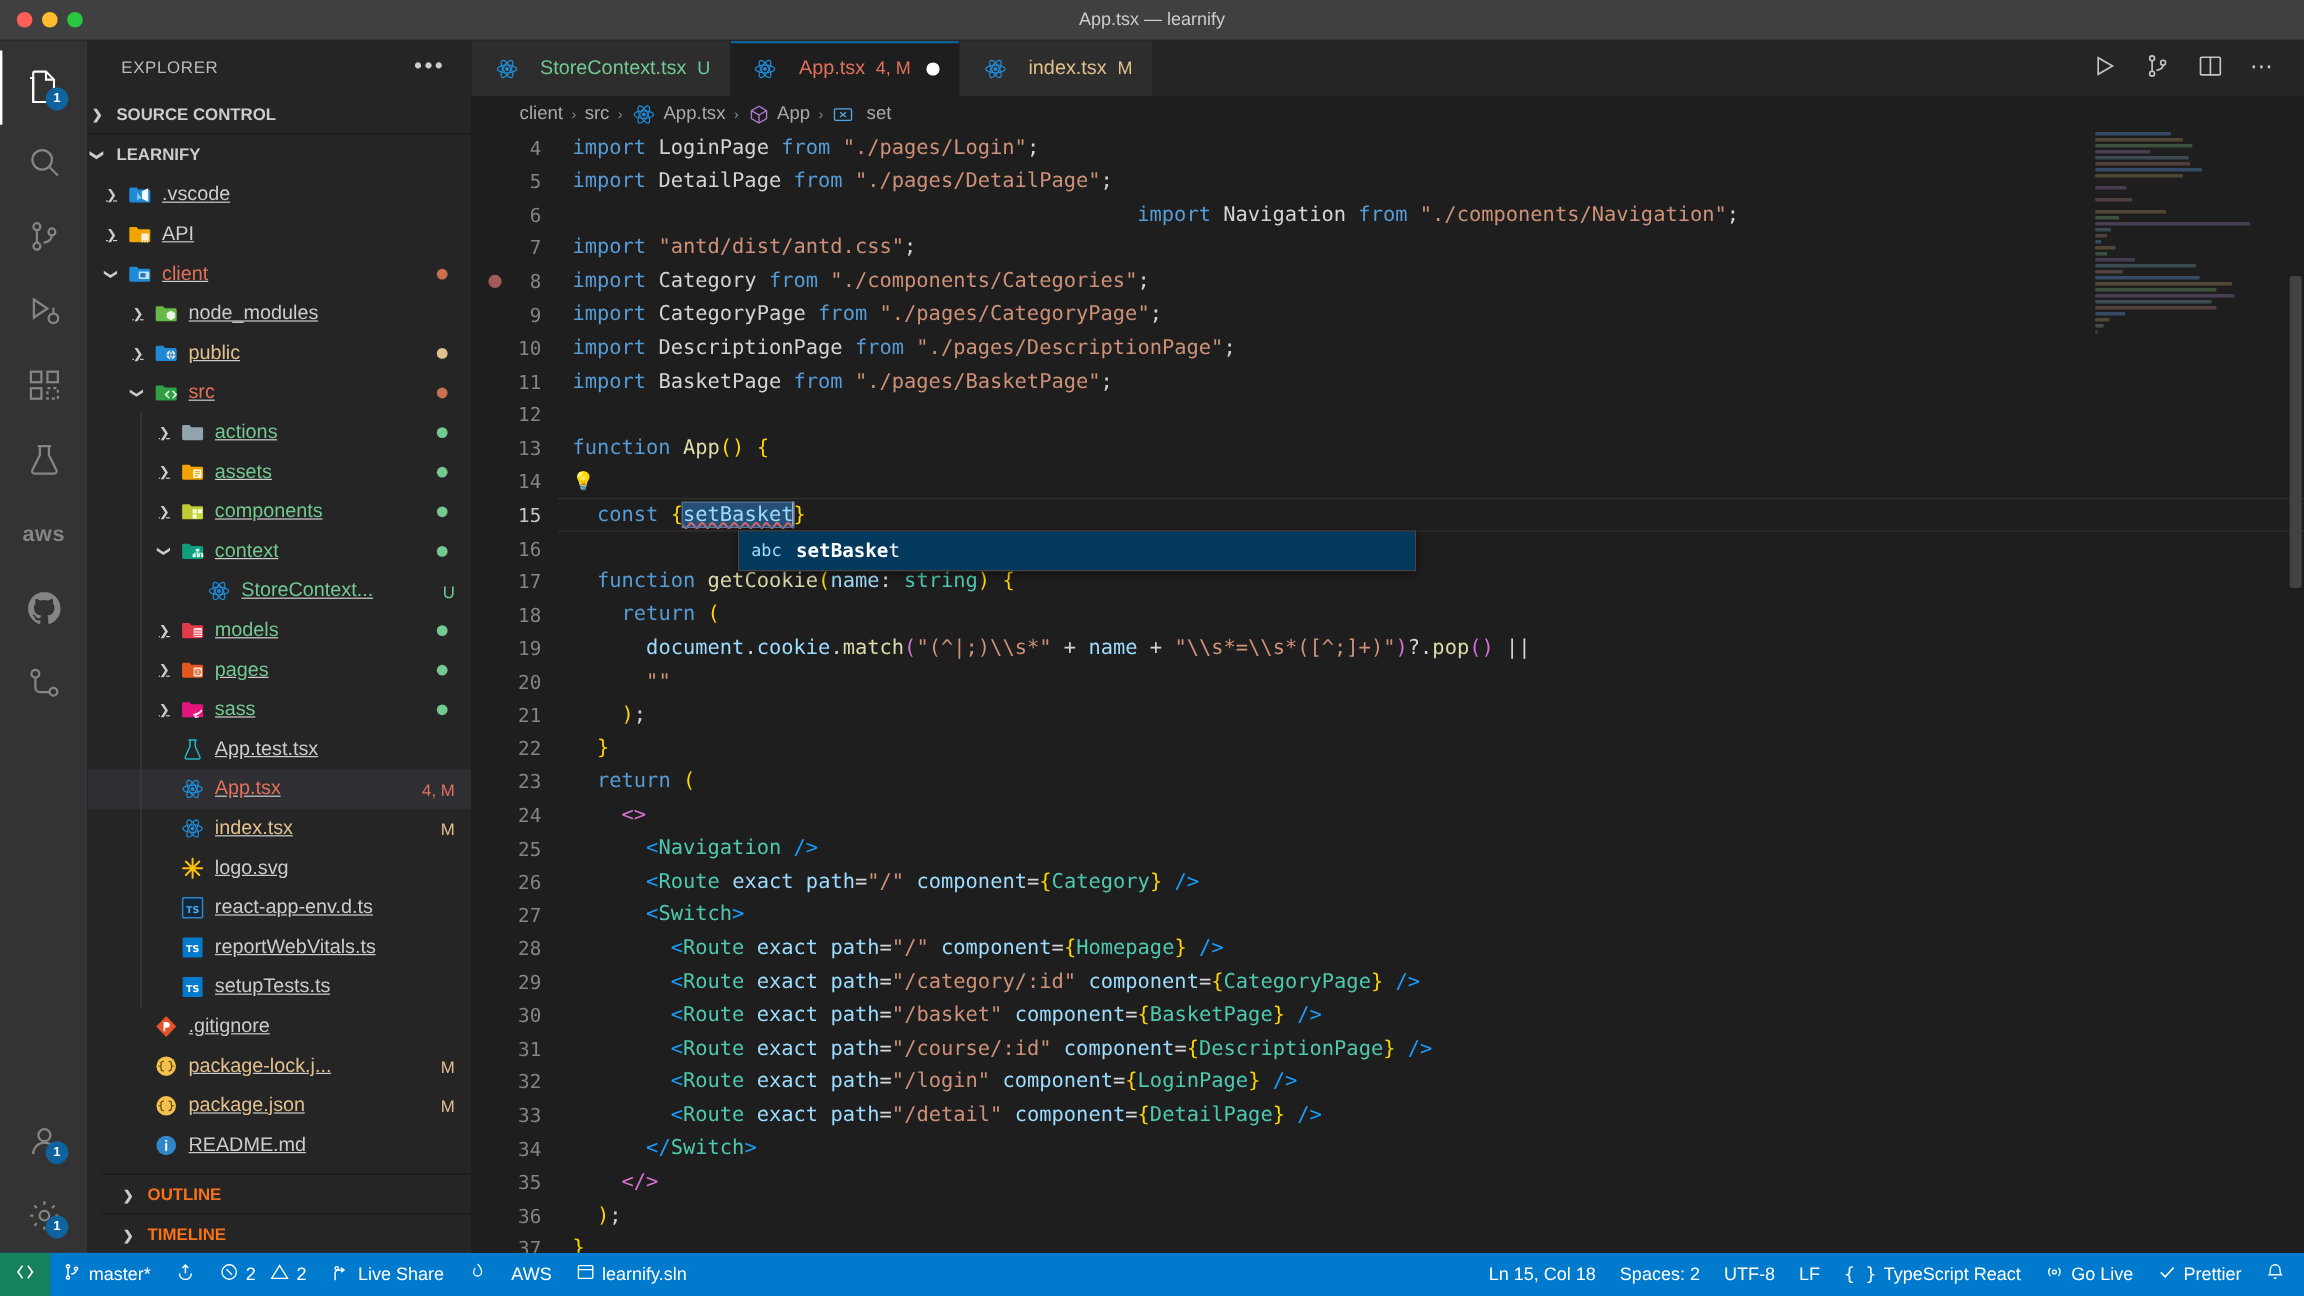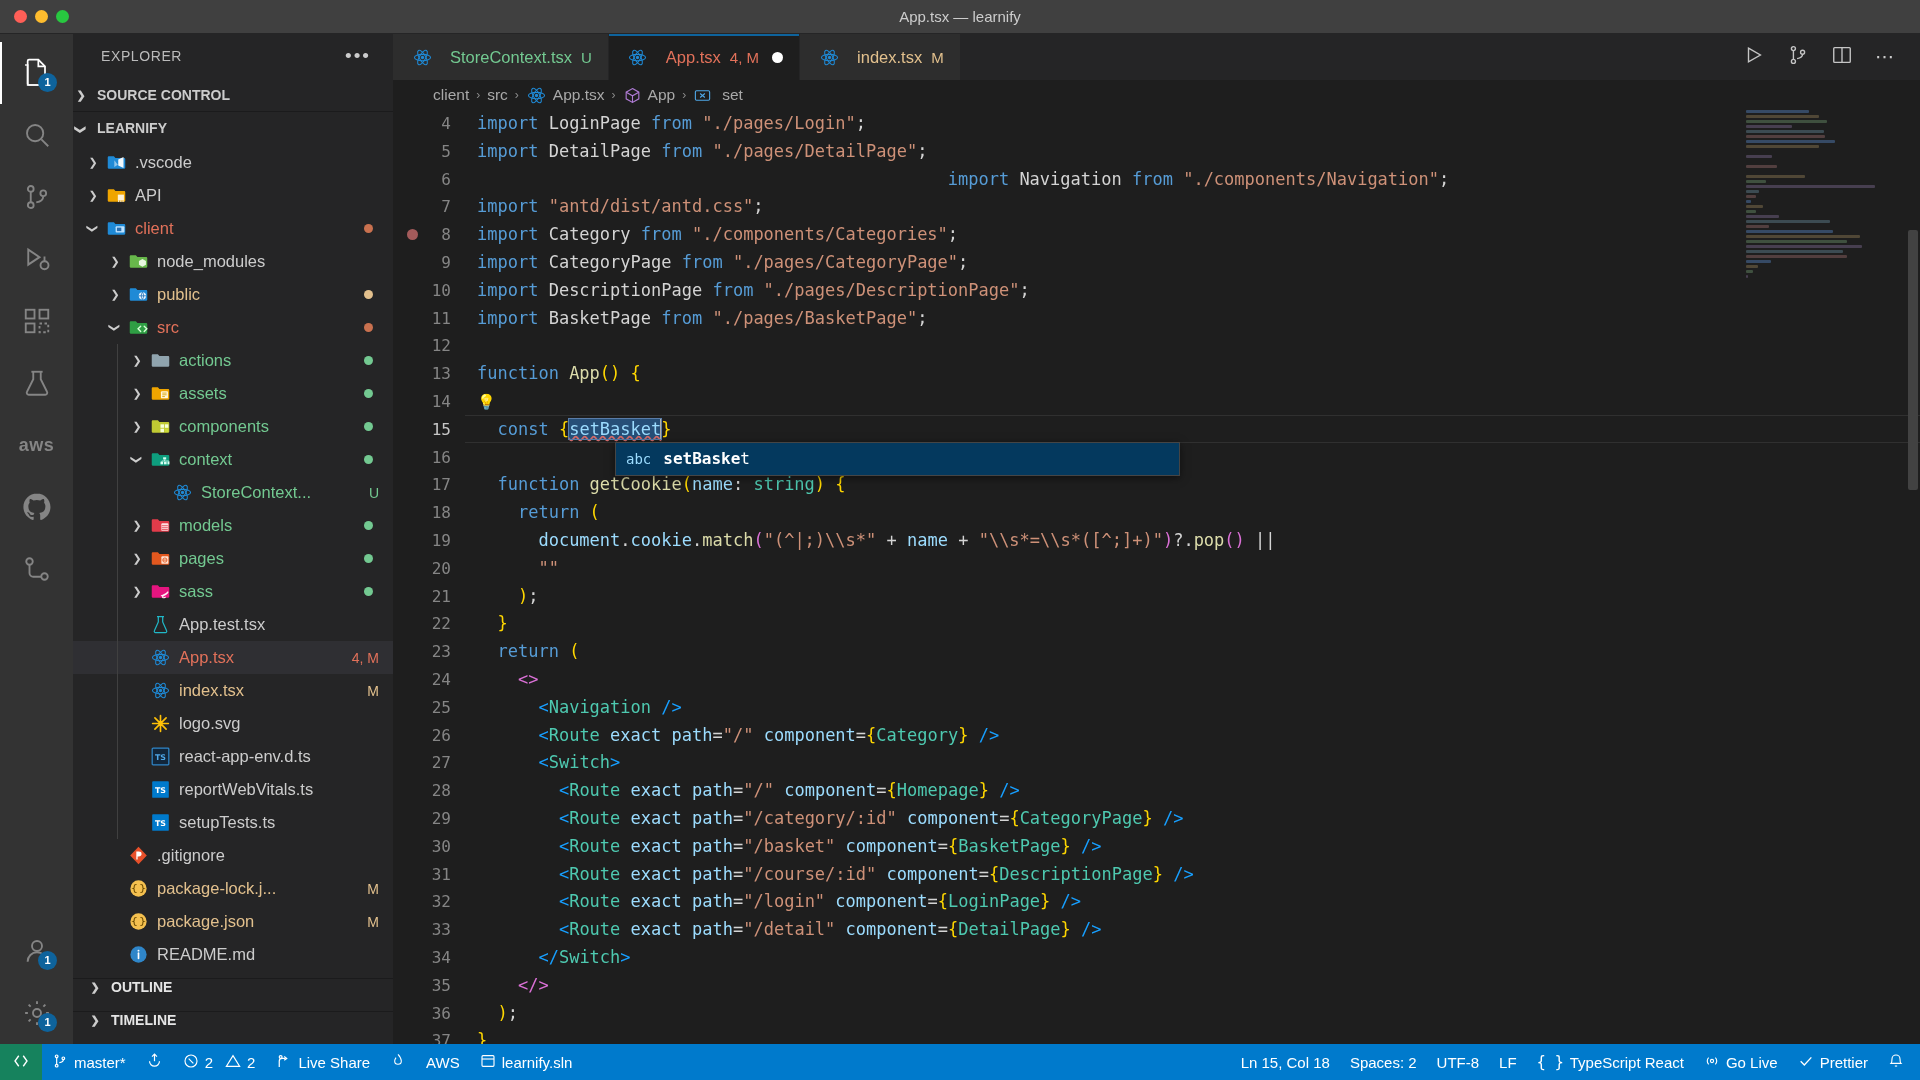--- a/index.html
+++ b/index.html
@@ -37,33 +37,33 @@
   .sb-header { height:44px; display:flex; align-items:center; justify-content:space-between;
     padding:0 22px 0 28px; color:#bbbbbb; font-size:14px; letter-spacing:.6px; }
   .ellipsis-btn { color:#cccccc; font-size:19px; letter-spacing:2px; line-height:10px; }
   .sb-section { height:33px; display:flex; align-items:center; gap:8px; 
     font-size:14px; font-weight:bold; color:#cccccc; }
   .chev { width:16px; display:inline-block; text-align:center; color:#cccccc; font-size:13px; }
   .chev.collapsed::before{content:"\276F"; font-size:11px;}
   .chev.expanded::before{content:"\276F"; font-size:11px; display:inline-block; transform:rotate(90deg);}
   .tree { flex:1; overflow:hidden; padding-top:2px; }
   .row { height:33px; display:flex; align-items:center; font-size:16.5px; position:relative;
-    white-space:nowrap; }
+    white-space:nowrap;text-decoration:underline; }
   .row.selected { background:#2f2f33; }
   .row .twisty { width:20px; flex:0 0 20px; text-align:center; color:#cccccc; font-size:11px; }
   .row .twisty.c::before{content:"\276F";}
   .row .twisty.e::before{content:"\276F"; display:inline-block; transform:rotate(90deg);}
   .ficon { width:26px; flex:0 0 26px; display:flex; align-items:center; justify-content:center;
     margin-right:6px; }
   .fname { overflow:hidden; text-overflow:ellipsis; }
   .badge-right { position:absolute; right:14px; font-size:14px; }
   .dot-mark { position:absolute; right:20px; width:9px; height:9px; border-radius:50%; }
   .guide { position:absolute; top:0; bottom:0; width:1px; background:#404040; }
-  .sb-footer-sec { height:33px; display:flex; align-items:flex-start; gap:8px; padding-left:14px;
-    font-size:14px; font-weight:bold; color:#e5e5e5; }
+  .sb-footer-sec { height:33px; display:flex; align-items:center; gap:8px; padding-left:14px;
+    font-size:14px; font-weight:bold; color:#f97316;margin-left:12px; }
 
   
   .editor-area { flex:1; display:flex; flex-direction:column; min-width:0; background:#1e1e1e; }
   .tabs { height:46px; flex:0 0 46px; background:#252526; display:flex; align-items:stretch;
     position:relative; }
   .tab { display:flex; align-items:center; gap:9px; padding:0 16px; font-size:16px;
     background:#2d2d2d; border-right:1px solid #252526; color:#969696; white-space:nowrap; }
   .tab.active { background:#1e1e1e; color:#ffffff; box-shadow:inset 0 2px 0 #0e639c; }
   .tab .tname { font-size:16.5px; }
   .tab .tbadge { font-size:15px; }

